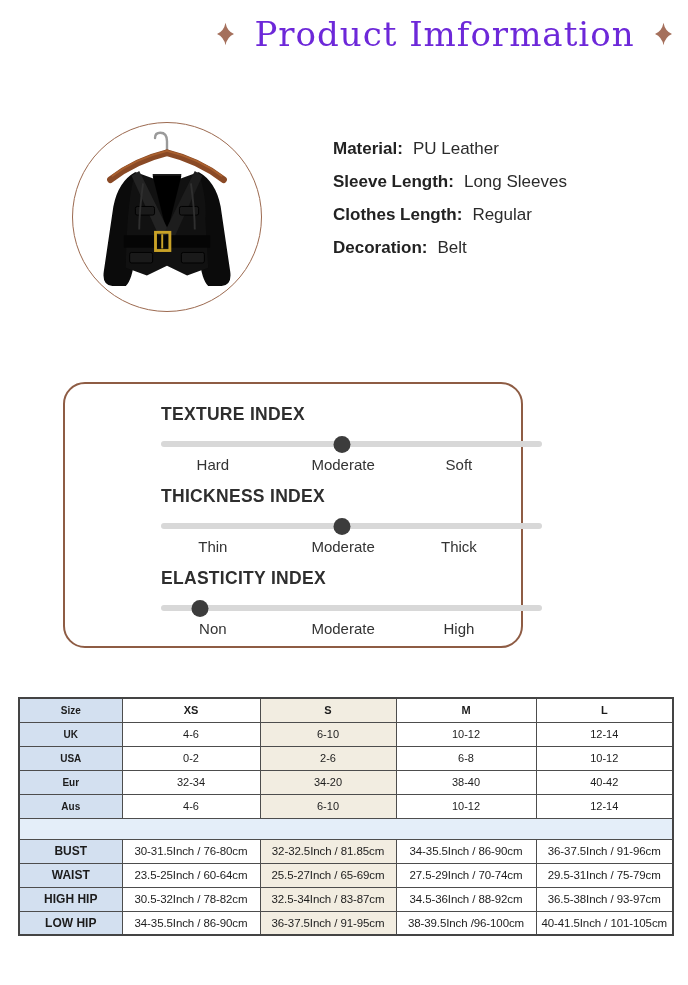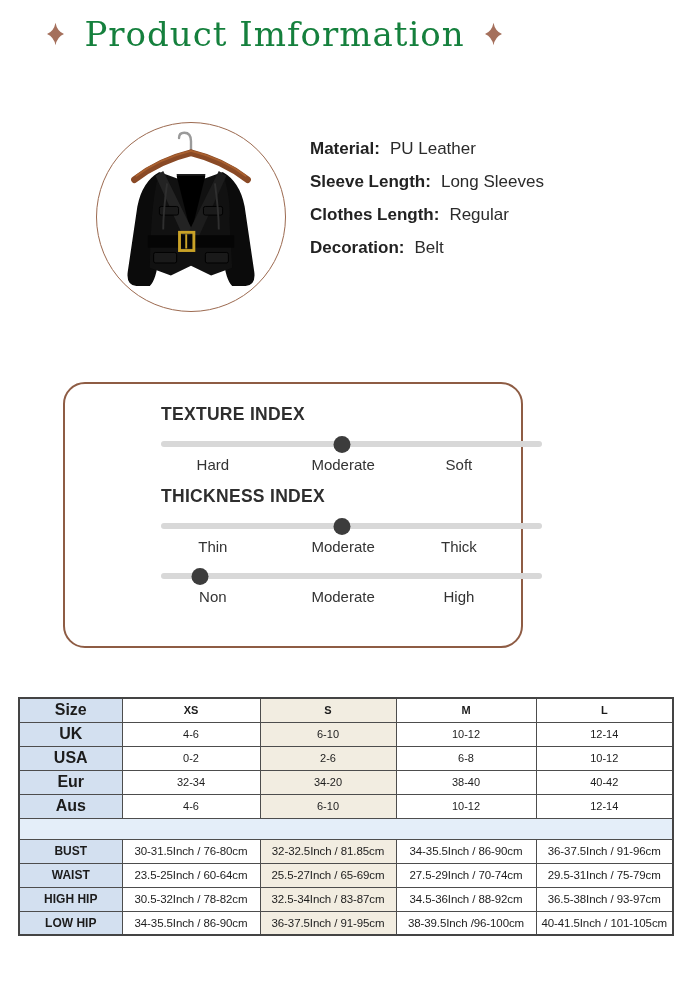--- a/index.html
+++ b/index.html
@@ -11,22 +11,22 @@
     font-family: "Liberation Sans", sans-serif;
     color: #222;
     overflow: hidden;
     position: relative;
   }
 
   
   .page-header {
     padding-top: 14px;
     height: 60px;
-    text-align: left;
-    color: #15803d;
+    text-align: right;
+    color: #6d28d9;
     white-space: nowrap;
     padding-left: 31px;
   }
   .page-title {
     font-family: "DejaVu Serif", "Liberation Serif", serif;
     font-size: 34px;
     font-weight: 400;
     letter-spacing: 1px;
     display: inline-block;
     vertical-align: middle;
@@ -36,21 +36,22 @@
     vertical-align: middle;
     margin: 0 16px;
   }
   .sparkle svg { display: block; }
 
   
   .product-section {
     margin-top: 62px;
     display: flex;
     align-items: flex-start;
-    padding-left: 96px;
+    padding-left: 72px;
+    gap: 47px;
   }
   .product-photo {
     flex: none;
     width: 190px;
     height: 190px;
     border: 1px solid #9c6a50;
     border-radius: 50%;
     overflow: hidden;
     display: flex;
     align-items: center;
@@ -139,21 +140,21 @@
   .size-table th, .size-table td {
     border: 1px solid #4d4d4d;
     text-align: center;
     vertical-align: middle;
     height: 24px;
     padding: 0 2px;
     font-size: 11px;
     color: #1c1c1c;
   }
   .size-table th { font-weight: bold; }
-  .size-table .c0 { background: #d3e0f0; font-weight: bold; font-size: 16px; }
+  .size-table .c0 { background: #d3e0f0; font-weight: bold; font-size: 10px; }
   .size-table .cS { background: #f2ede1; }
   .size-table .spacer-row td {
     height: 21px;
     background: #e4eef9;
     padding: 0;
   }
   .size-table .measure td { font-size: 11.5px; letter-spacing: -0.1px; }
   .size-table .measure .c0 { font-size: 12px; }
 </style>
 </head>
@@ -253,20 +254,21 @@
       <div class="slider-dot" style="left: 47.5%;"></div>
     </div>
     <div class="slider-labels">
       <span>Thin</span>
       <span>Moderate</span>
       <span>Thick</span>
     </div>
   </div>
 
   <div class="index-group">
+    <div class="index-title">ELASTICITY INDEX</div>
     <div class="slider">
       <div class="slider-track"></div>
       <div class="slider-dot" style="left: 10.2%;"></div>
     </div>
     <div class="slider-labels">
       <span>Non</span>
       <span>Moderate</span>
       <span>High</span>
     </div>
   </div>

